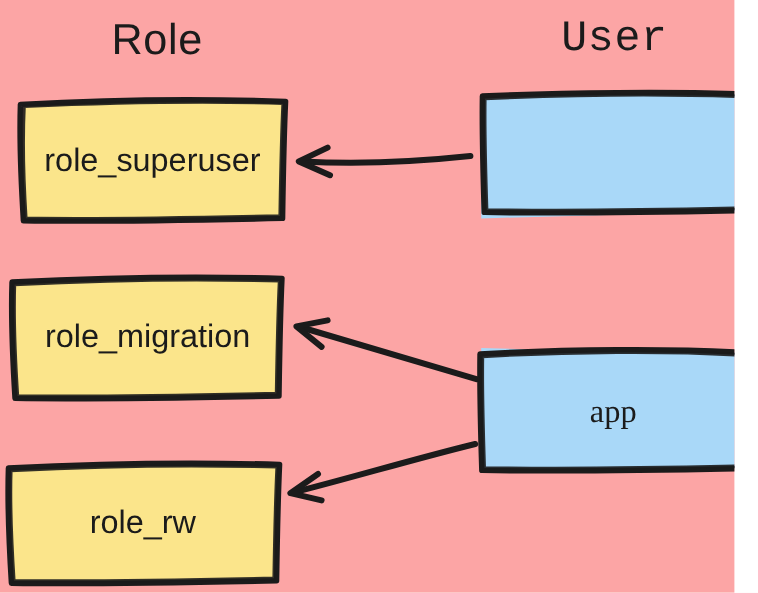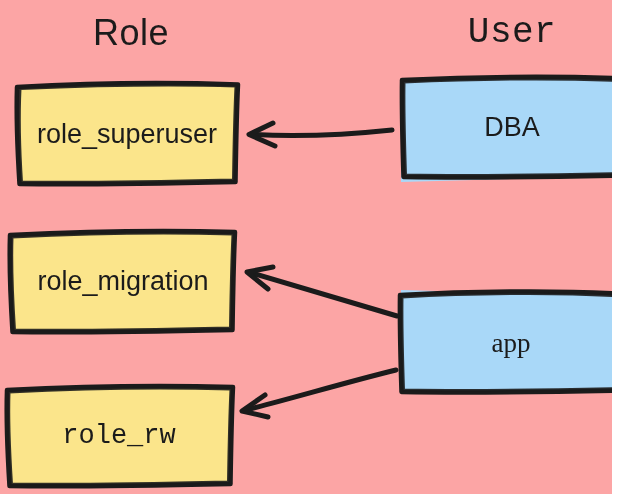--- a/index.html
+++ b/index.html
@@ -100,17 +100,16 @@
       <path class="arrow" d="M 396 370 C 347 382 297 397 248 409.5"></path>
       <path class="arrow" d="M 265 395 L 242 411 L 268 417"></path>
     </g>
   </svg>
 
   <div class="heading" style="left:131px; top:12px;">Role</div>
   <div class="heading" style="left:512px; top:12px;font-family:Liberation Mono, monospace;">User</div>
 
   <div class="node-label" style="left:127px; top:134px;">role_superuser</div>
   <div class="node-label" style="left:123px; top:281px;">role_migration</div>
-  <div class="node-label" style="left:119px; top:436px;font-family:Liberation Mono, monospace;">role_rw</div>
-  <div class="node-label" style="left:512px; top:127px;">DBA</div>
+  <div class="node-label" style="left:119px; top:436px;">role_rw</div>
   <div class="node-label" style="left:511px; top:343px;font-family:Liberation Serif, serif;">app</div>
 
 </div>
 
 </body></html>

